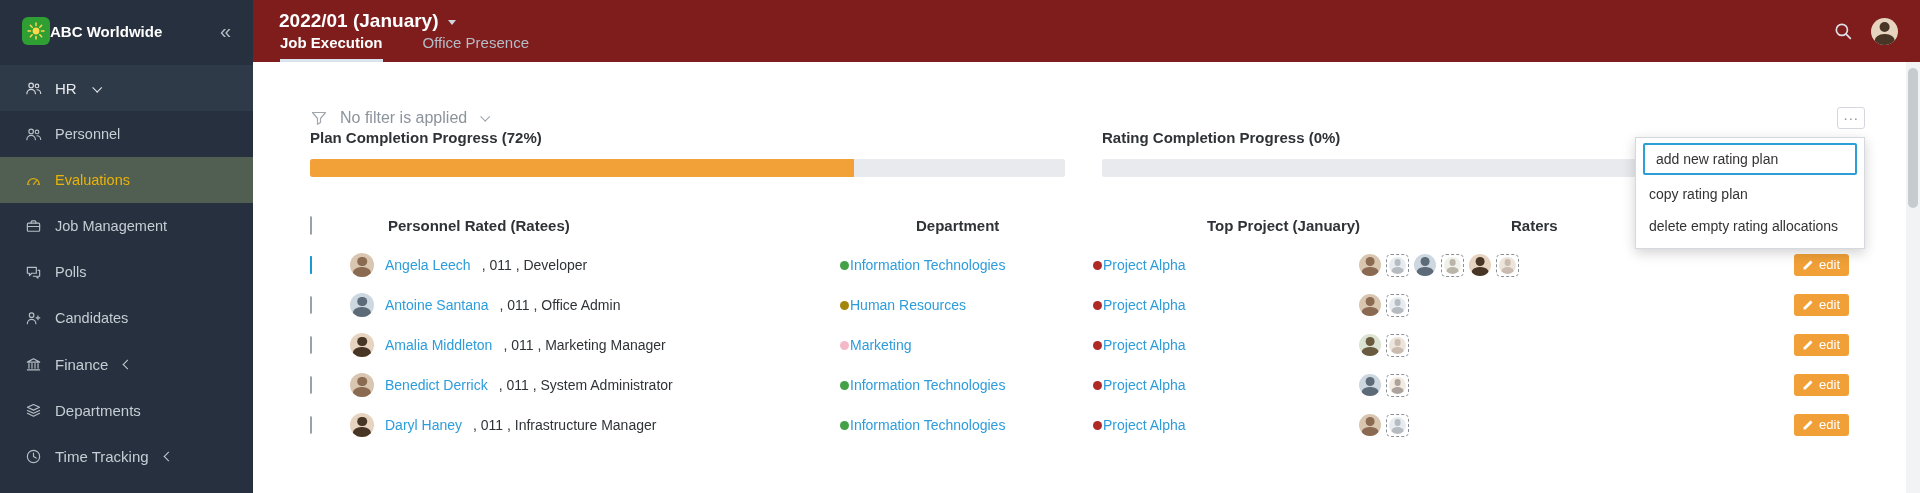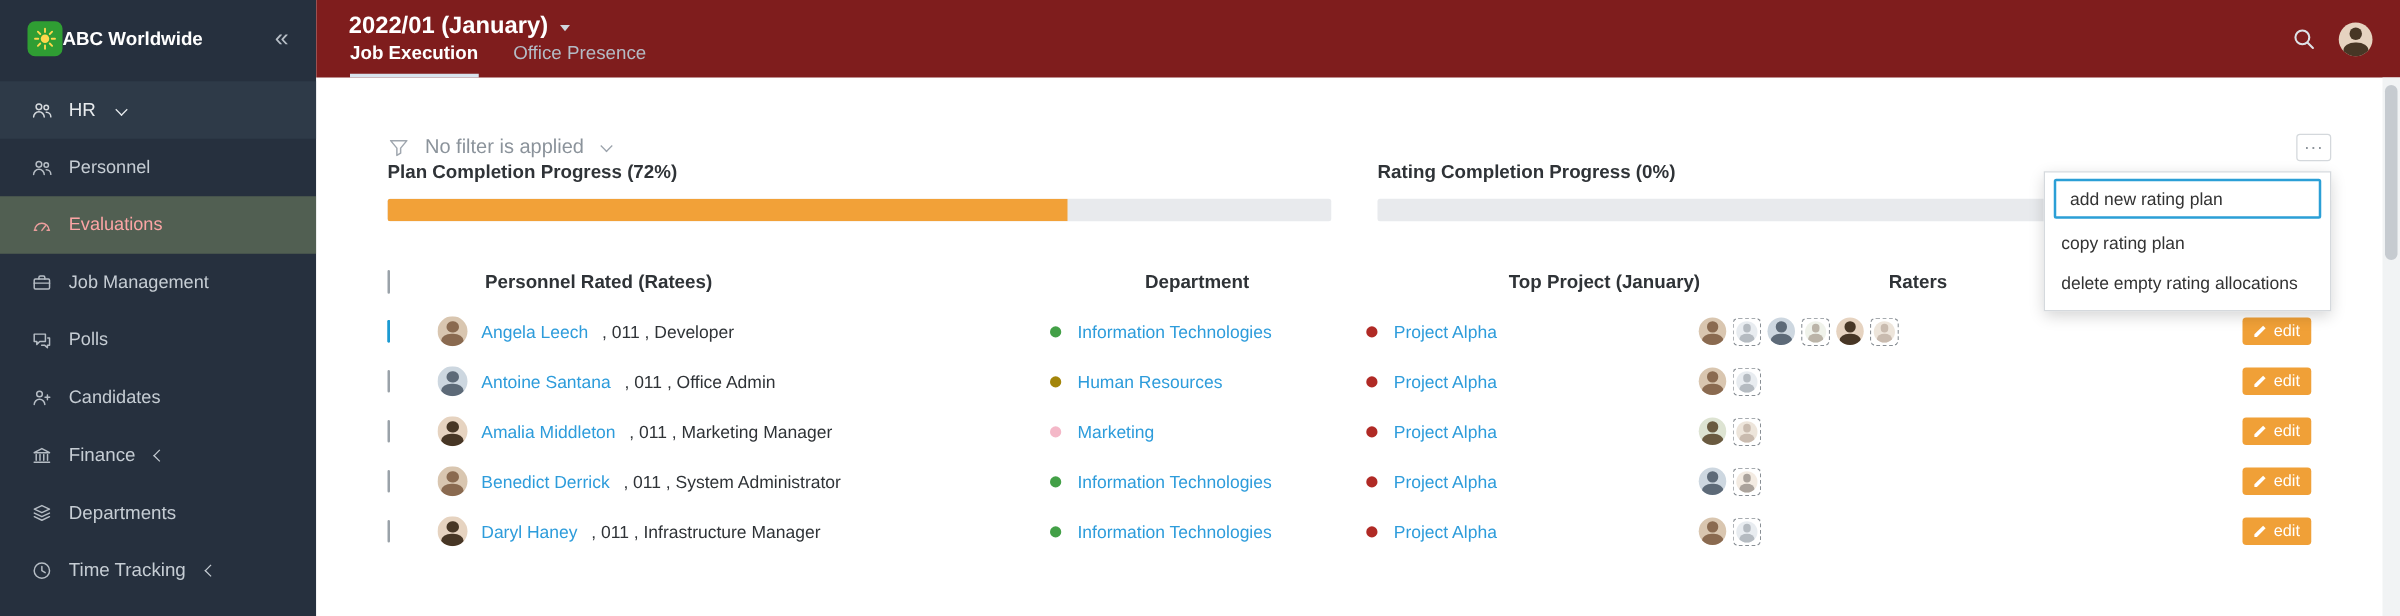--- a/index.html
+++ b/index.html
@@ -9,33 +9,33 @@
   
   .sidebar { width:253px; flex:none; background:#26303e; color:#c6cdd4; display:flex; flex-direction:column; }
   .brand-row { height:62px; display:flex; align-items:center; padding:0 18px 0 22px; flex:none; }
   .logo { width:28px; height:28px; border-radius:6px; background:#2f9e33; display:flex; align-items:center; justify-content:center; flex:none; }
   .brand { color:#fff; font-size:15px; font-weight:bold; flex:1; white-space:nowrap; }
   .collapse { color:#b7bec6; font-size:20px; cursor:pointer; line-height:1; padding:2px 4px; }
   nav { margin-top:3px; }
   .nav-item { height:46px; display:flex; align-items:center; gap:13px; padding-left:24px; font-size:15px; cursor:pointer; white-space:nowrap; }
   .nav-item.hr-group { background:#2e3a48; color:#e8ebee; }
   .nav-item.sub { font-size:14.5px; }
-  .nav-item.selected { background:#515f52; color:#fca5a5; }
+  .nav-item.selected { background:#515f52; color:#eab308; }
   .nicon { width:18px; height:18px; display:flex; align-items:center; justify-content:center; flex:none; opacity:.9; }
   .nicon svg { stroke:currentColor; fill:none; stroke-width:1.25; stroke-linecap:round; stroke-linejoin:round; }
   .chev { display:inline-block; width:7px; height:7px; border-right:1.6px solid currentColor; border-bottom:1.6px solid currentColor; margin-left:3px; }
   .chev.down { transform:rotate(45deg) translateY(-1px); }
   .chev.left { transform:rotate(135deg); }
 
   
   .main { flex:1; display:flex; flex-direction:column; position:relative; background:#fff; }
   .topbar { height:62px; background:#7f1d1d; flex:none; position:relative; padding:10px 0 0 26px; }
   .period-row { display:flex; align-items:center; gap:9px; color:#fff; font-weight:bold; font-size:19px; cursor:pointer; }
   .caret { width:0; height:0; border-left:4.5px solid transparent; border-right:4.5px solid transparent; border-top:5.5px solid #cfd6dd; display:inline-block; margin-top:3px; }
-  .tabs { position:absolute; bottom:0; left:27px; display:flex; gap:28px; }
+  .tabs { position:absolute; bottom:0; left:27px; display:flex; gap:40px; }
   .tab { font-size:15px; color:#b4bcc6; padding-bottom:8px; border-bottom:3px solid transparent; cursor:pointer; }
   .tab.active { color:#fff; font-weight:bold; border-bottom-color:#d9e4ee; }
   .topbar-right { position:absolute; right:22px; top:0; height:62px; display:flex; align-items:center; gap:18px; }
   .search-btn { width:20px; height:20px; cursor:pointer; color:#dde2e7; }
   .search-btn svg { stroke:currentColor; fill:none; stroke-width:1.5; stroke-linecap:round; }
 
   
   .avatar { position:relative; border-radius:50%; overflow:hidden; background:#d9c6b0; flex:none; }
   .avatar::before { content:""; position:absolute; left:50%; top:15%; width:40%; height:40%; transform:translateX(-50%); border-radius:50%; background:#8a6a50; }
   .avatar::after { content:""; position:absolute; left:50%; top:60%; width:76%; height:52%; transform:translateX(-50%); border-radius:46% 46% 0 0; background:#8a6a50; }
@@ -68,21 +68,21 @@
   .table { margin-top:28px; }
   .trow { display:grid; grid-template-columns:40px 490px 253px 266px 1fr 120px; align-items:center; height:40px; }
   .trow.thead { font-weight:bold; color:#2f3337; font-size:15px;gap:38px; }
   .tbody .trow { font-size:14px; color:#2f3337; }
   .cb { width:17px; height:17px; border:1.5px solid #9aa2a9; border-radius:2px; background:#fff; position:relative; cursor:pointer; flex:none; }
   .cb.checked { background:#1b9ad2; border-color:#1b9ad2; }
   .cb.checked::after { content:""; position:absolute; left:5px; top:1px; width:4.5px; height:9px; border:solid #fff; border-width:0 2px 2px 0; transform:rotate(42deg); }
   .person-cell { display:flex; align-items:center; gap:11px; overflow:hidden; }
   .avatar-sm { width:24px; height:24px; }
   .link { color:#2d9cdb; text-decoration:none; cursor:pointer; white-space:nowrap; }
-  .dotted-cell { display:flex; align-items:center; gap:13px; }
+  .dotted-cell { display:flex; align-items:center; gap:1px; }
   .dot { width:9px; height:9px; border-radius:50%; flex:none; background:#999; }
   .raters-cell { display:flex; align-items:center; gap:5px; }
   .rater { width:22px; height:22px; cursor:pointer; }
   .rater-ph { width:23px; height:23px; border:1px dashed #898f95; border-radius:5px; background:#fff; display:flex; align-items:center; justify-content:center; flex:none; cursor:pointer; }
   .rater-ph .avatar { width:17px; height:17px; opacity:.45; }
   .edit-cell { display:flex; justify-content:flex-end; padding-right:16px; }
   .edit-btn { display:inline-flex; align-items:center; gap:5px; background:#f0a037; color:#fff; font-size:13px; line-height:1; padding:4px 9px 5px 8px; border-radius:3px; border:none; cursor:pointer; }
   .edit-btn svg { fill:#fff; }
 
   

